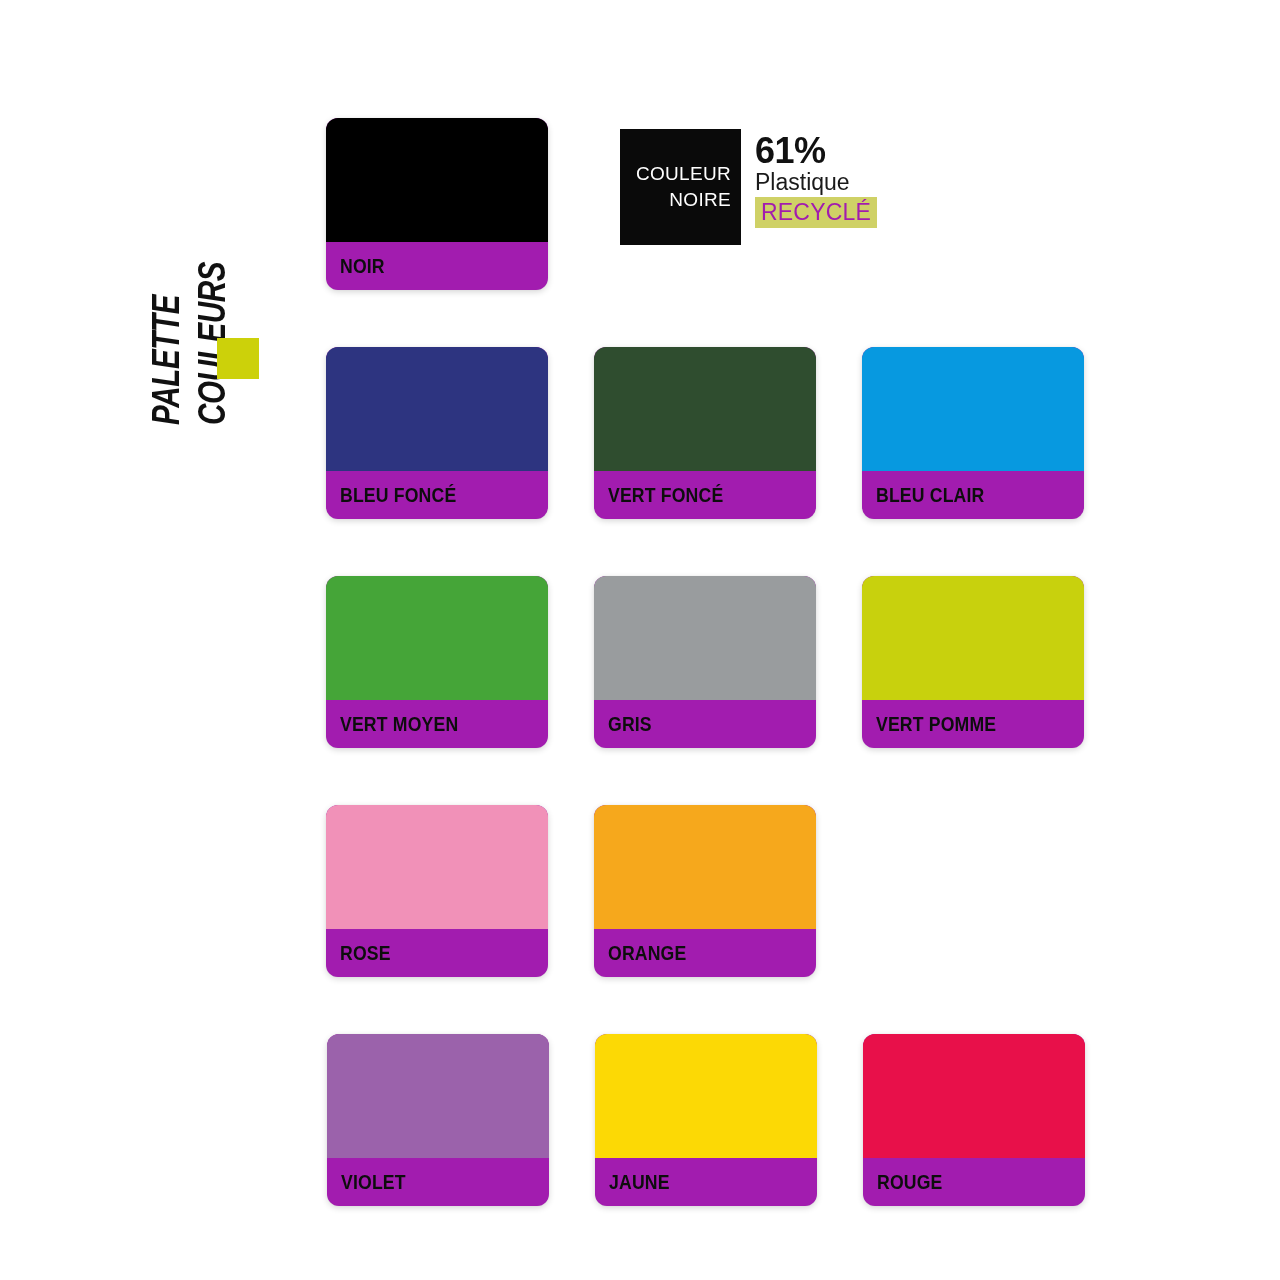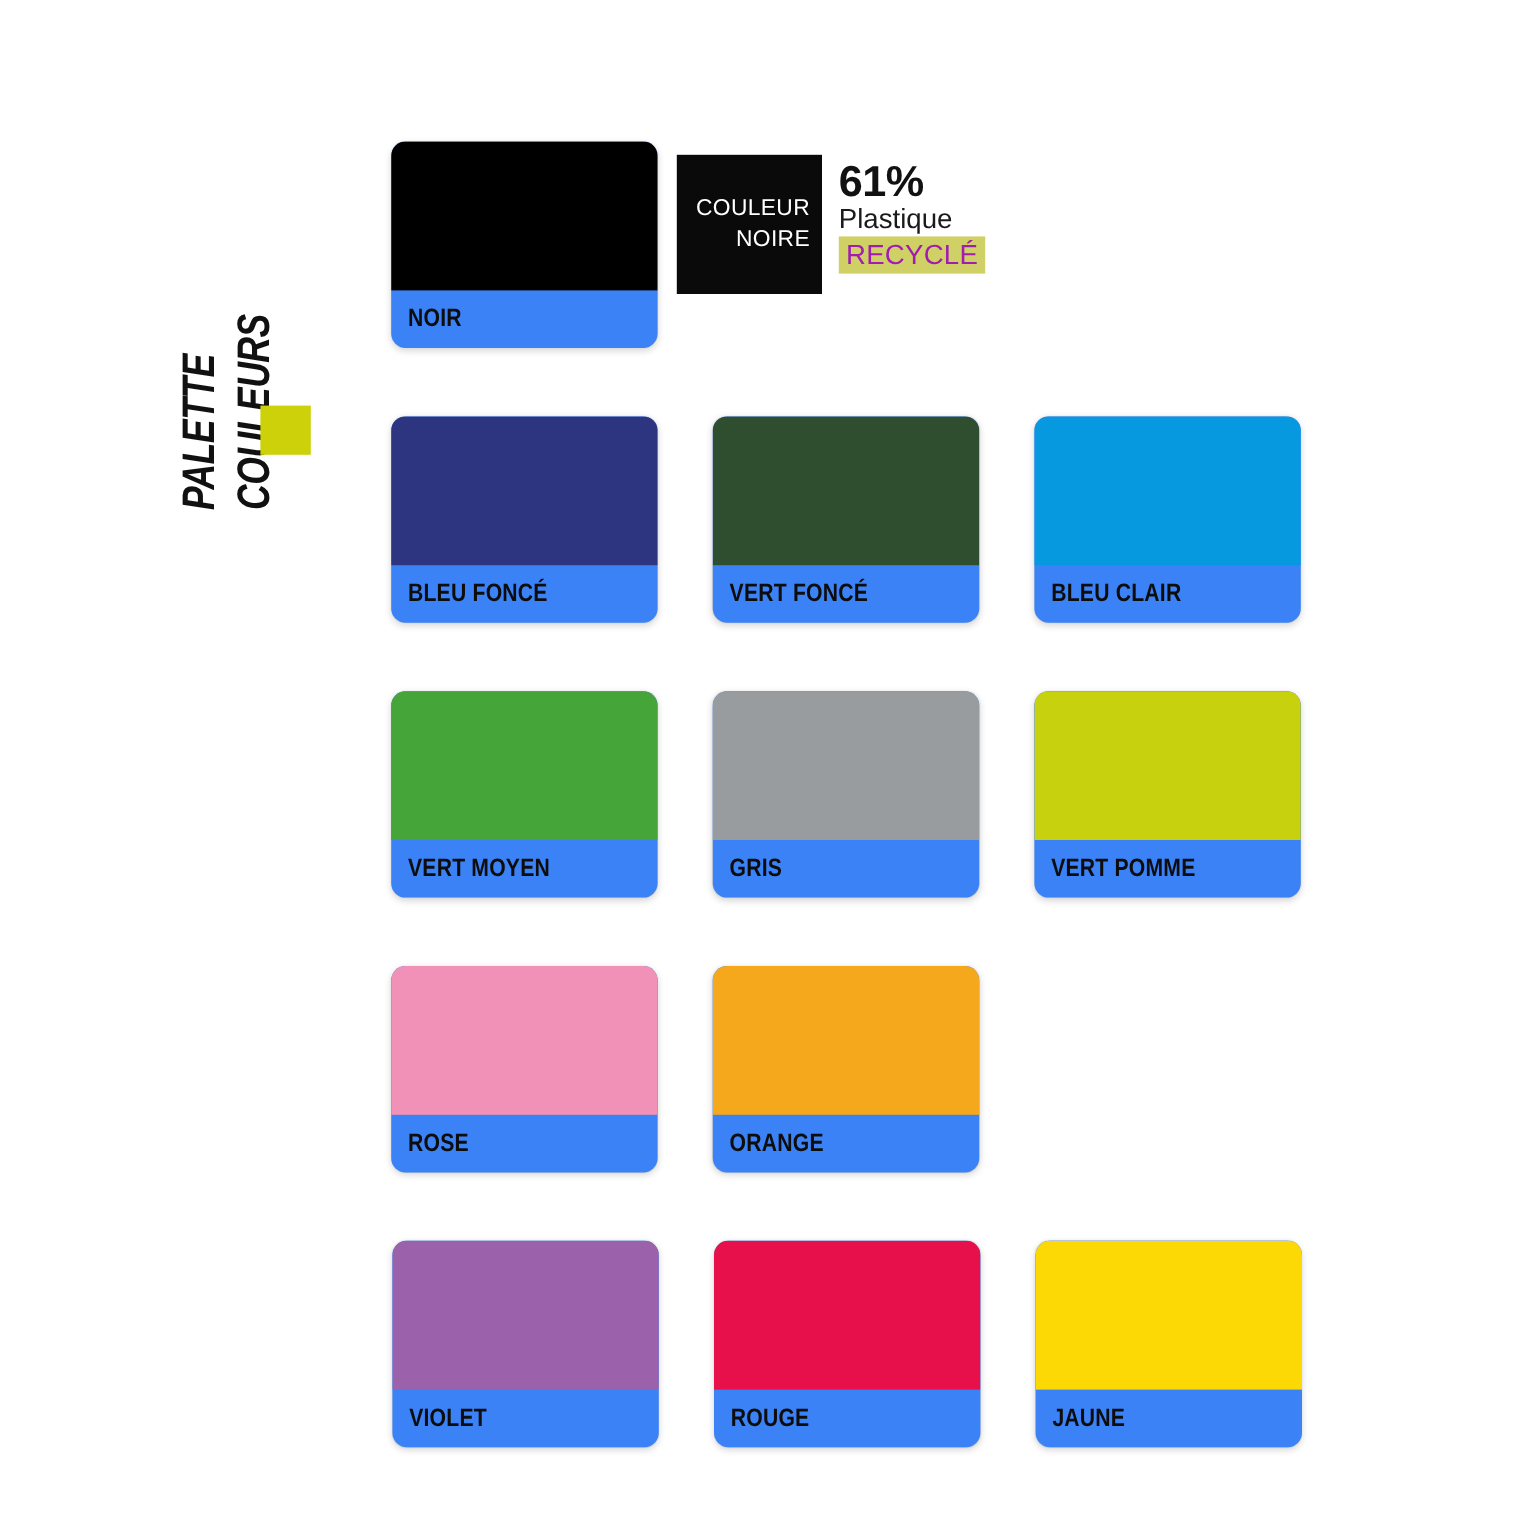--- a/index.html
+++ b/index.html
@@ -67,21 +67,21 @@
     display: flex;
     gap: 46px;
     margin-bottom: 57px;
   }
   .grid-row:last-child { margin-bottom: 0; justify-content: center; }
 
   .swatch-card {
     width: 222px;
     height: 172px;
     border-radius: 12px;
-    background: #3b82f6;
+    background: #a21caf;
     box-shadow: 0 2px 6px rgba(0,0,0,0.16), 0 0 1px rgba(0,0,0,0.10);
     overflow: hidden;
     display: flex;
     flex-direction: column;
     position: relative;
     flex: 0 0 auto;
   }
   .swatch-card.empty {
     box-shadow: none;
     background: transparent;
@@ -105,21 +105,21 @@
   .swatch-label span {
     display: inline-block;
     transform: scaleX(0.84);
     transform-origin: left center;
     white-space: nowrap;
   }
 
   
   #recycle-badge {
     position: absolute;
-    left: 564px;
+    left: 620px;
     top: 129px;
     display: flex;
     align-items: flex-start;
   }
   #badge-square {
     width: 121px;
     height: 116px;
     background: #0a0a0a;
     display: flex;
     flex-direction: column;
@@ -258,25 +258,25 @@
       </div>
     </div>
     <div class="grid-row">
       <div class="swatch-card">
         <div class="swatch-color" style="background: rgb(155, 98, 171);"></div>
         <div class="swatch-label">
           <span>VIOLET</span>
         </div>
       </div>
       <div class="swatch-card">
+        <div class="swatch-color" style="background: rgb(252, 217, 5);"></div>
+        <div class="swatch-label">
+          <span>JAUNE</span>
+        </div>
+      </div>
+      <div class="swatch-card">
         <div class="swatch-color" style="background: rgb(232, 16, 74);"></div>
         <div class="swatch-label">
           <span>ROUGE</span>
         </div>
       </div>
-      <div class="swatch-card">
-        <div class="swatch-color" style="background: rgb(252, 217, 5);"></div>
-        <div class="swatch-label">
-          <span>JAUNE</span>
-        </div>
-      </div>
     </div>
   </div>
 
 </body></html>

